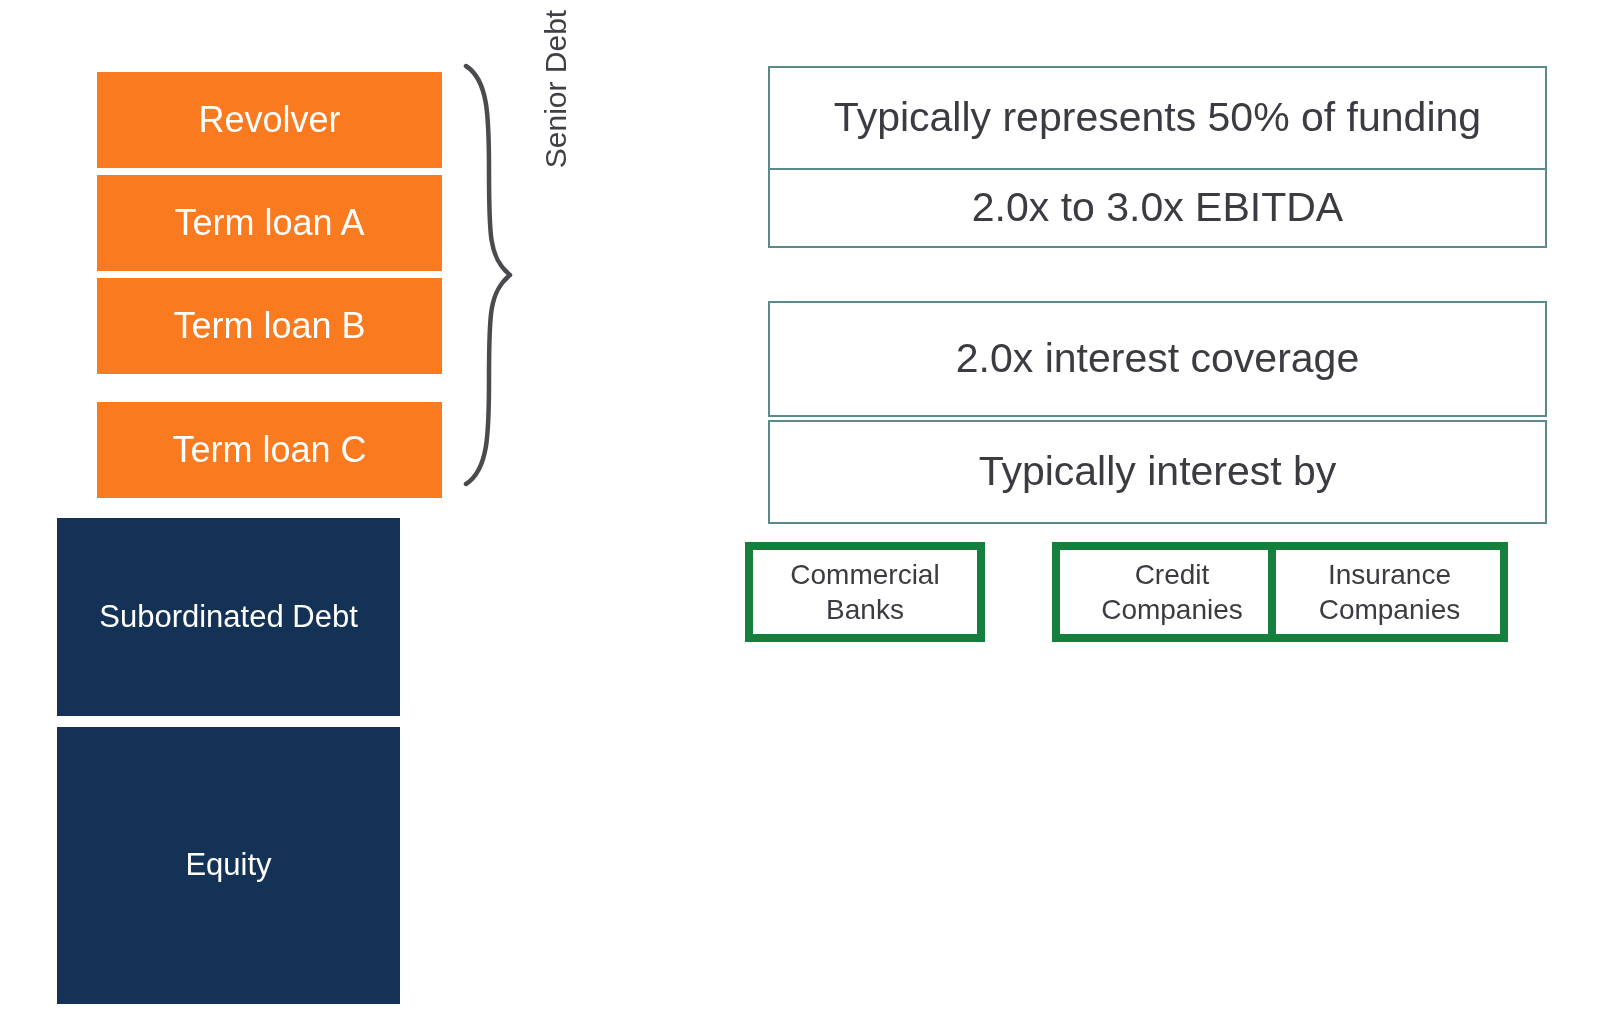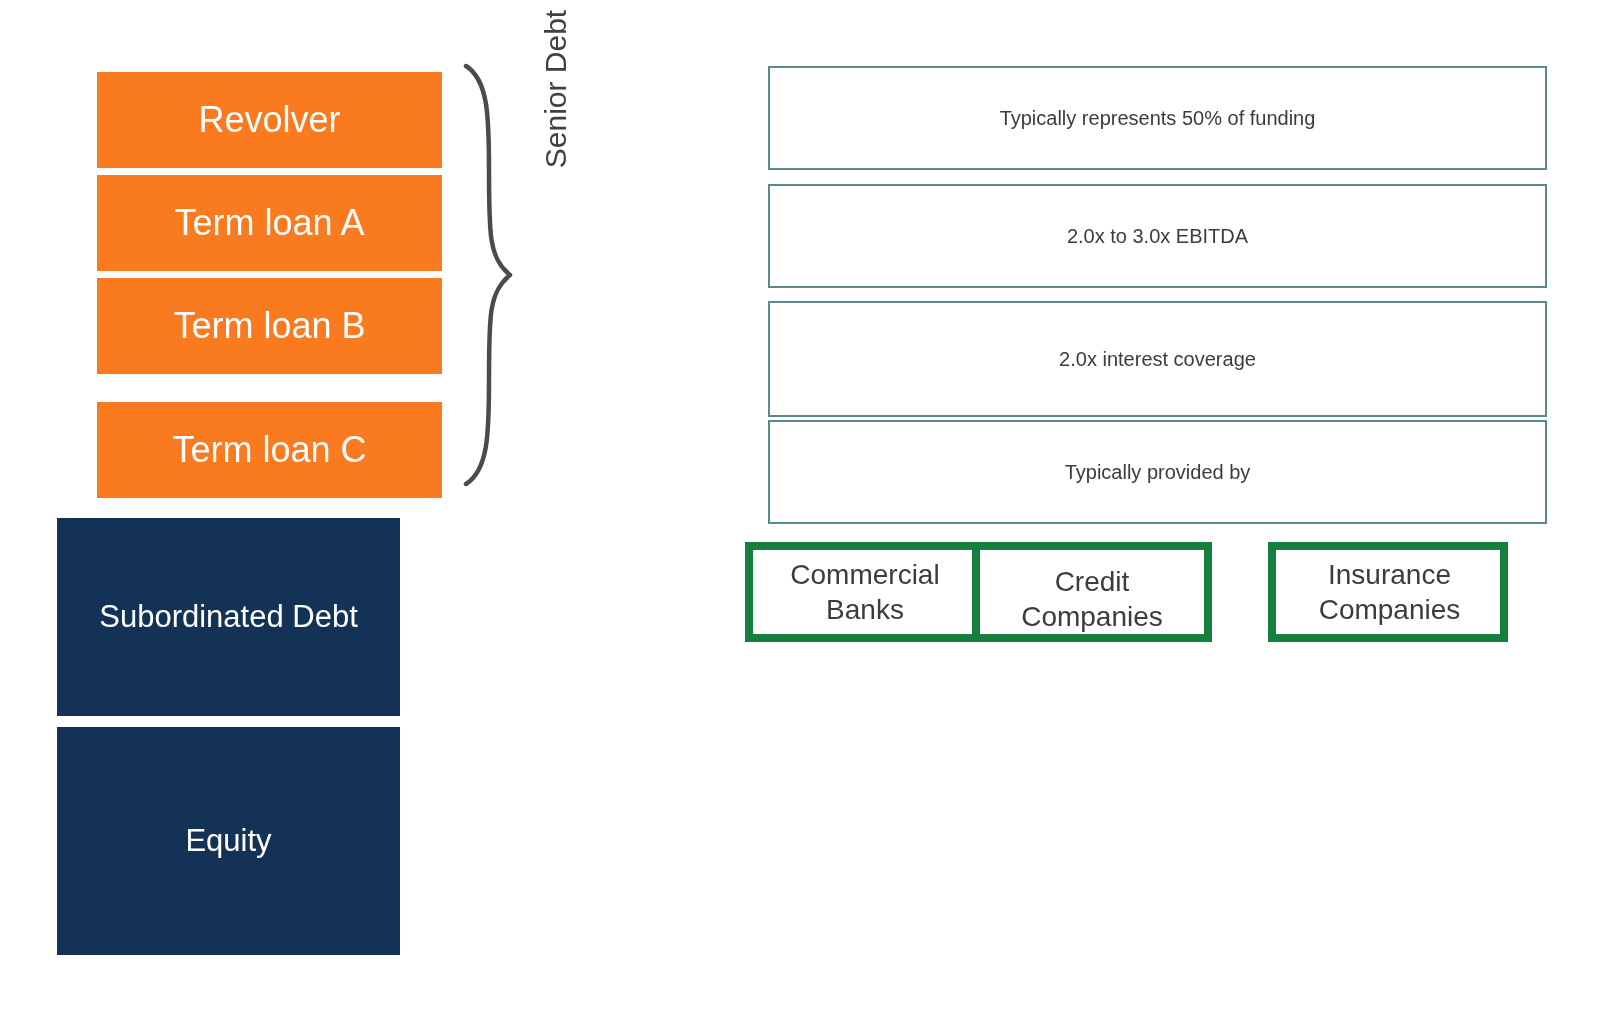--- a/index.html
+++ b/index.html
@@ -44,21 +44,21 @@
   .senior-box.b3 { top: 381px; height: 96px; margin-top: 21px; }
 
   .navy-box {
     background: #143156;
     left: 57px;
     width: 343px;
     font-size: 31px;
     font-weight: 400;
   }
   .navy-box.n0 { top: 518px; height: 198px; }
-  .navy-box.n1 { top: 727px; height: 228px; }
+  .navy-box.n1 { top: 727px; height: 277px; }
 
   
   #brace-wrap {
     position: absolute;
     left: 448px;
     top: 60px;
     width: 70px;
     height: 430px;
   }
   #brace-wrap svg { display: block; width: 100%; height: 100%; }
@@ -85,47 +85,47 @@
     box-sizing: border-box;
     border: 2px solid #5b8a8c;
     background: #ffffff;
     display: flex;
     align-items: center;
     justify-content: center;
     text-align: center;
     color: #3b3b42;
     left: 768px;
     width: 779px;
-    font-size: 20px;
+    font-size: 41px;
     line-height: 1.2;
     padding: 0 14px;
   }
   .fact-box.f0 { top: 66px;  height: 104px; }
-  .fact-box.f1 { top: 184px; height: 104px; }
+  .fact-box.f1 { top: 168px; height: 80px; }
   .fact-box.f2 { top: 301px; height: 116px; }
   .fact-box.f3 { top: 420px; height: 104px; }
 
   .provider-box {
     position: absolute;
     box-sizing: border-box;
     border: 8px solid #15803d;
     background: #ffffff;
     display: flex;
     align-items: center;
     justify-content: center;
     text-align: center;
     color: #3b3b42;
     top: 542px;
     height: 100px;
     font-size: 28px;
     line-height: 1.25;
     padding: 0 8px;
   }
   .provider-box.p0 { left: 745px;  width: 240px; }
-  .provider-box.p1 { left: 972px; width: 240px; align-items: flex-end; }
+  .provider-box.p1 { left: 1052px; width: 240px; }
   .provider-box.p2 { left: 1268px; width: 240px; padding-left: 11px; }
 </style>
 </head>
 <body>
 
 <div id="canvas">
 
   <div class="stack-box senior-box b0">
     <span>Revolver</span>
   </div>
@@ -163,21 +163,21 @@
   <div class="fact-box f0">
     <span>Typically represents 50% of funding</span>
   </div>
   <div class="fact-box f1">
     <span>2.0x to 3.0x EBITDA</span>
   </div>
   <div class="fact-box f2">
     <span>2.0x interest coverage</span>
   </div>
   <div class="fact-box f3">
-    <span>Typically provided by</span>
+    <span>Typically interest by</span>
   </div>
 
   <div class="provider-box p0">
     <span>Commercial Banks</span>
   </div>
   <div class="provider-box p1">
     <span>Credit Companies</span>
   </div>
   <div class="provider-box p2">
     <span>Insurance Companies</span>

